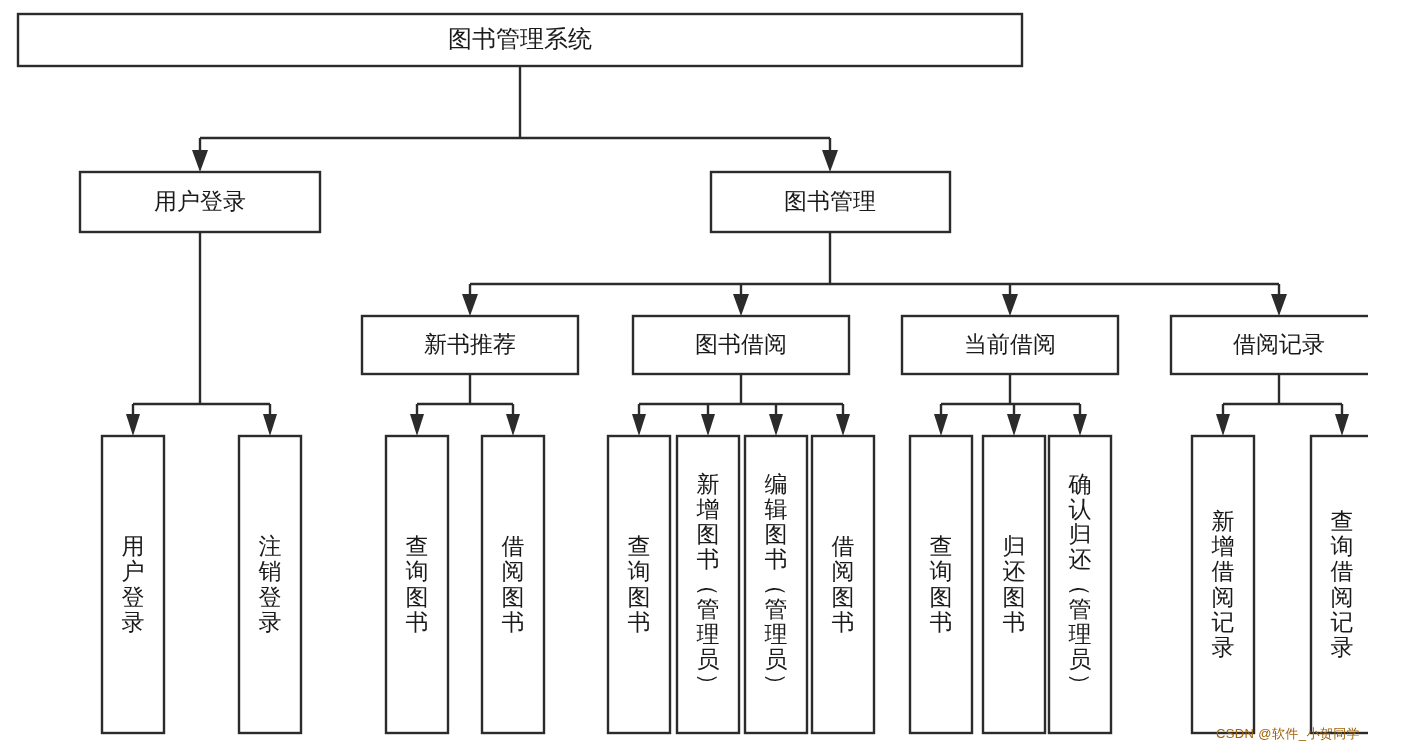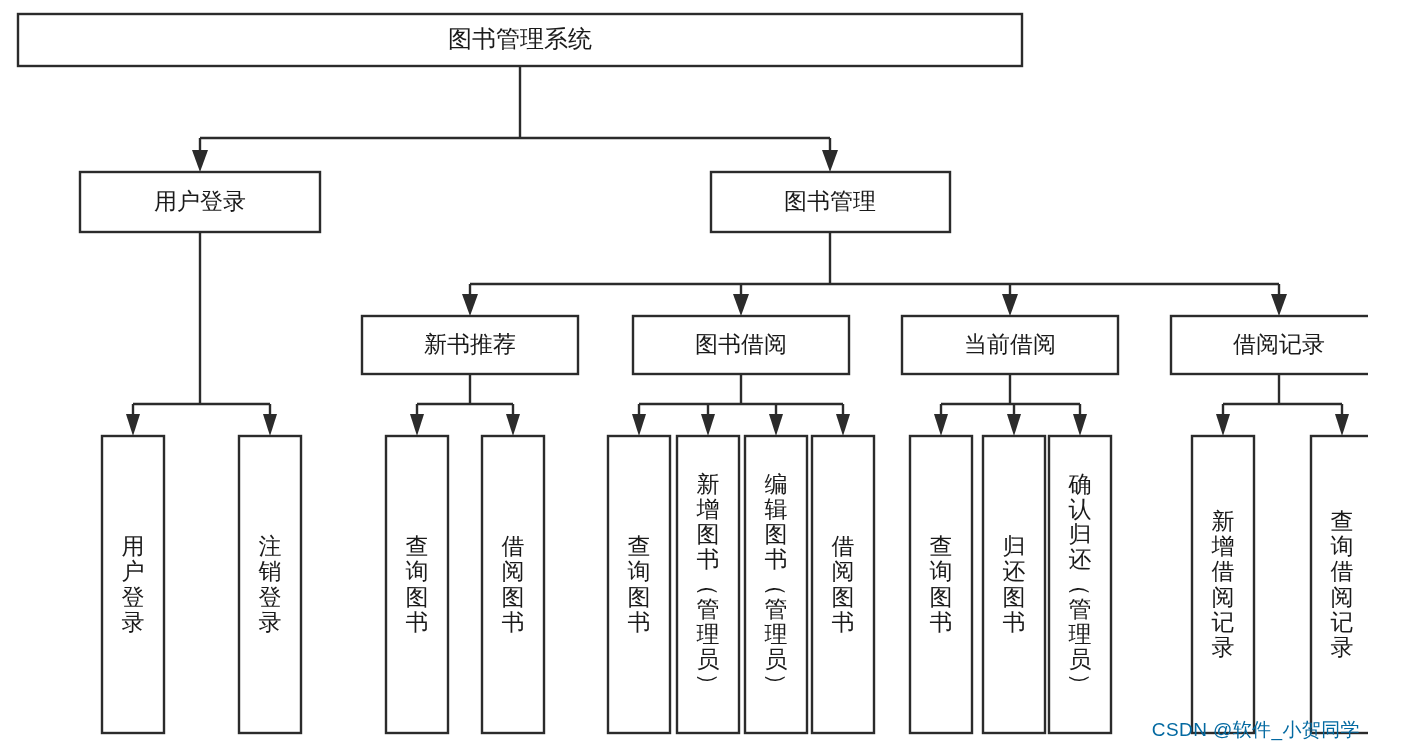--- a/index.html
+++ b/index.html
@@ -74,22 +74,22 @@
   }
   .leaf-label span.rot {
     display: block;
     transform: rotate(90deg);
   }
   .watermark {
     position: absolute;
     right: 8px;
     bottom: 4px;
     font-family: "Liberation Sans", "DejaVu Sans", sans-serif;
-    font-size: 19px;
-    color: #0369a1;
+    font-size: 13px;
+    color: #a16207;
     letter-spacing: 0.4px;
     white-space: nowrap;
     pointer-events: none;
   }
 </style>
 </head>
 <body>
 
 <div id="diagram-root">
 

